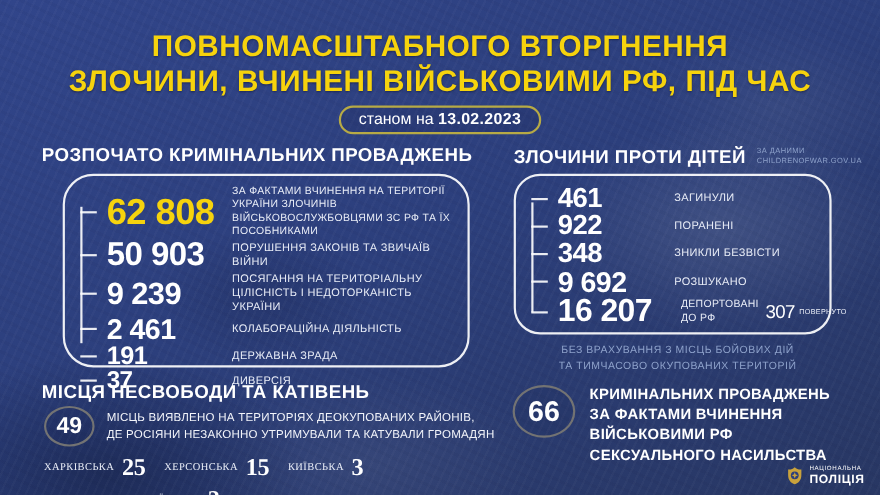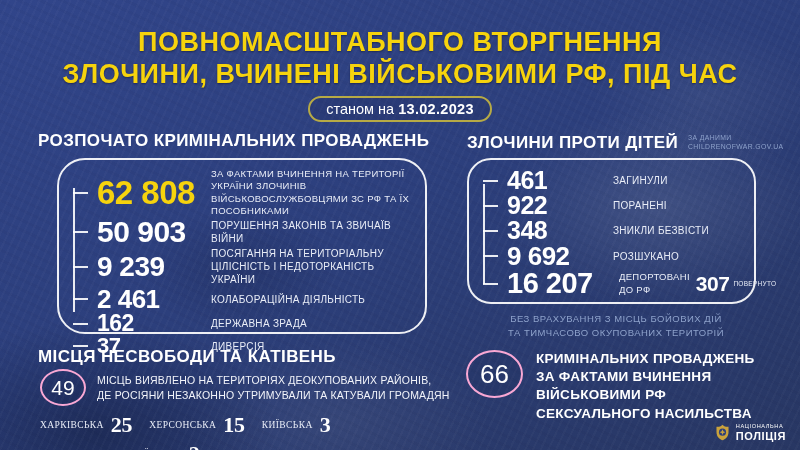--- a/index.html
+++ b/index.html
@@ -44,29 +44,29 @@
   .lbl{font-size:10px;letter-spacing:.3px;color:#e9edf7;line-height:1.3;}
   .s1{font-size:33px;min-width:114px;}
   .s2{font-size:30px;min-width:114px;}
   .s3{font-size:28px;min-width:114px;}
   .s4{font-size:26px;min-width:114px;}
   .s5{font-size:23px;min-width:114px;}
   .s6{font-size:22px;min-width:114px;}
   .c1{font-size:25px;min-width:106px;}
   .c2{font-size:26px;min-width:106px;}
   .c3{font-size:29px;min-width:112px;}
-  .bignum2{font-size:21px;font-weight:bold;letter-spacing:-.5px;margin-left:6px;}
+  .bignum2{font-size:17px;font-weight:normal;letter-spacing:-.5px;margin-left:6px;}
   .tinylbl{font-size:6.5px;letter-spacing:.3px;margin-left:4px;color:#e9edf7;}
   
   .srcnote{font-size:6.8px;line-height:1.35;letter-spacing:.4px;color:#8ea2cb;margin-left:10px;}
   .footnote{position:absolute;left:470px;top:312px;width:292px;text-align:center;
     color:#8ea2cb;font-size:9.5px;letter-spacing:.5px;line-height:1.45;}
   
-  .oval{border:2px solid #f9a8d4;border-radius:50%;display:flex;align-items:center;
-    justify-content:center;font-weight:normal;flex:none;background:rgba(20,30,70,.1);}
+  .oval{border:2px solid #737373;border-radius:50%;display:flex;align-items:center;
+    justify-content:center;font-weight:bold;flex:none;background:rgba(20,30,70,.1);}
   .oval49{width:42px;height:33px;font-size:21px;}
   .oval66{width:53px;height:44px;font-size:26px;border-width:2.5px;}
   .bl-desc{font-size:10.5px;letter-spacing:.2px;line-height:1.4;color:#f2f4fa;margin-left:11px;}
   .regions{display:flex;flex-wrap:wrap;column-gap:17px;row-gap:3px;margin-top:9px;width:420px;font-family:Liberation Serif, serif;}
   .region{display:flex;align-items:center;}
   .rname{font-size:9.5px;letter-spacing:.4px;color:#e9edf7;}
   .rval{font-size:22px;font-weight:bold;margin-left:7px;letter-spacing:-.3px;}
   
   .sv{position:absolute;left:466px;top:350px;width:310px;display:flex;align-items:flex-start;}
   .sv-lines{margin-left:13px;font-size:13.5px;font-weight:bold;letter-spacing:.3px;line-height:1.35;}
@@ -108,21 +108,21 @@
     </div>
     <div class="row">
       <span class="num s3">9 239</span>
       <span class="lbl" style="width:228px;">ПОСЯГАННЯ НА ТЕРИТОРІАЛЬНУ ЦІЛІСНІСТЬ І НЕДОТОРКАНІСТЬ УКРАЇНИ</span>
     </div>
     <div class="row">
       <span class="num s4">2 461</span>
       <span class="lbl" style="width:228px;">КОЛАБОРАЦІЙНА ДІЯЛЬНІСТЬ</span>
     </div>
     <div class="row">
-      <span class="num s5">162</span>
+      <span class="num s5">191</span>
       <span class="lbl" style="width:228px;">ДЕРЖАВНА ЗРАДА</span>
     </div>
     <div class="row">
       <span class="num s6">37</span>
       <span class="lbl" style="width:228px;">ДИВЕРСІЯ</span>
     </div>
   </div>
 </div>
 
 <div style="position:absolute;left:467px;top:133px;display:flex;align-items:flex-start;">

